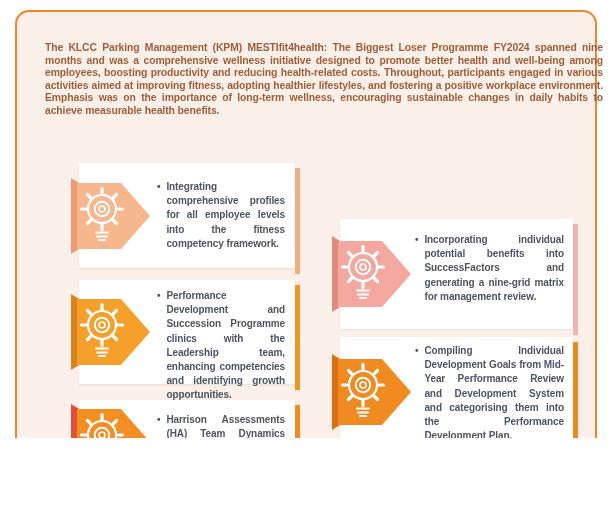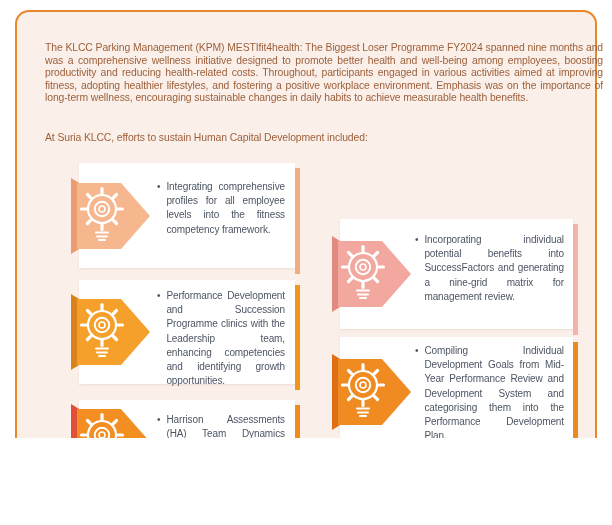--- a/index.html
+++ b/index.html
@@ -1,21 +1,21 @@
 <!DOCTYPE html>
 <html><head>
 <meta charset="utf-8">
 <style>
   html,body{margin:0;padding:0;}
   body{
     width:612px;height:525px;
     font-family:"Liberation Sans","DejaVu Sans",sans-serif;
     background:#ffffff;
   }
-  .page{position:relative;width:612px;height:438px;background:#ffffff;overflow:hidden;}
+  .page{position:relative;width:612px;height:438px;background:#ffffff;overflow:hidden;font-weight:bold;}
   .panel{
     position:absolute;left:15px;top:10px;width:578px;height:500px;
     background:#FBF0E9;
     border:2.5px solid #E8872C;
     border-radius:14px 14px 22px 4px;
   }
   .intro{
     position:absolute;left:28px;top:30px;width:558px;
     font-size:10.4px;line-height:12.5px;letter-spacing:-0.1px;
     color:#9D5F3B;text-align:justify;margin:0;
@@ -55,21 +55,20 @@
   .i3{left:54px;top:391px;}
   .i4{left:315px;top:223px;}
   .i5{left:315px;top:341px;}
 </style>
 </head>
 <body>
 
 <div class="page">
   <div class="panel">
     <p class="intro">The KLCC Parking Management (KPM) MESTIfit4health: The Biggest Loser Programme FY2024 spanned nine months and was a comprehensive wellness initiative designed to promote better health and well-being among employees, boosting productivity and reducing health-related costs. Throughout, participants engaged in various activities aimed at improving fitness, adopting healthier lifestyles, and fostering a positive workplace environment. Emphasis was on the importance of long-term wellness, encouraging sustainable changes in daily habits to achieve measurable health benefits.</p>
-    <p class="subhead">At Suria KLCC, efforts to sustain Human Capital Development included:</p>
 
     <div class="card c1">
       <div class="accent" style="background-color: rgb(240, 174, 126);"></div>
       <div class="card-text t1">
         <span class="bullet">•</span>
         <span class="txt">Integrating comprehensive profiles for all employee levels into the fitness competency framework.</span>
       </div>
     </div>
 
     <div class="card c2">

